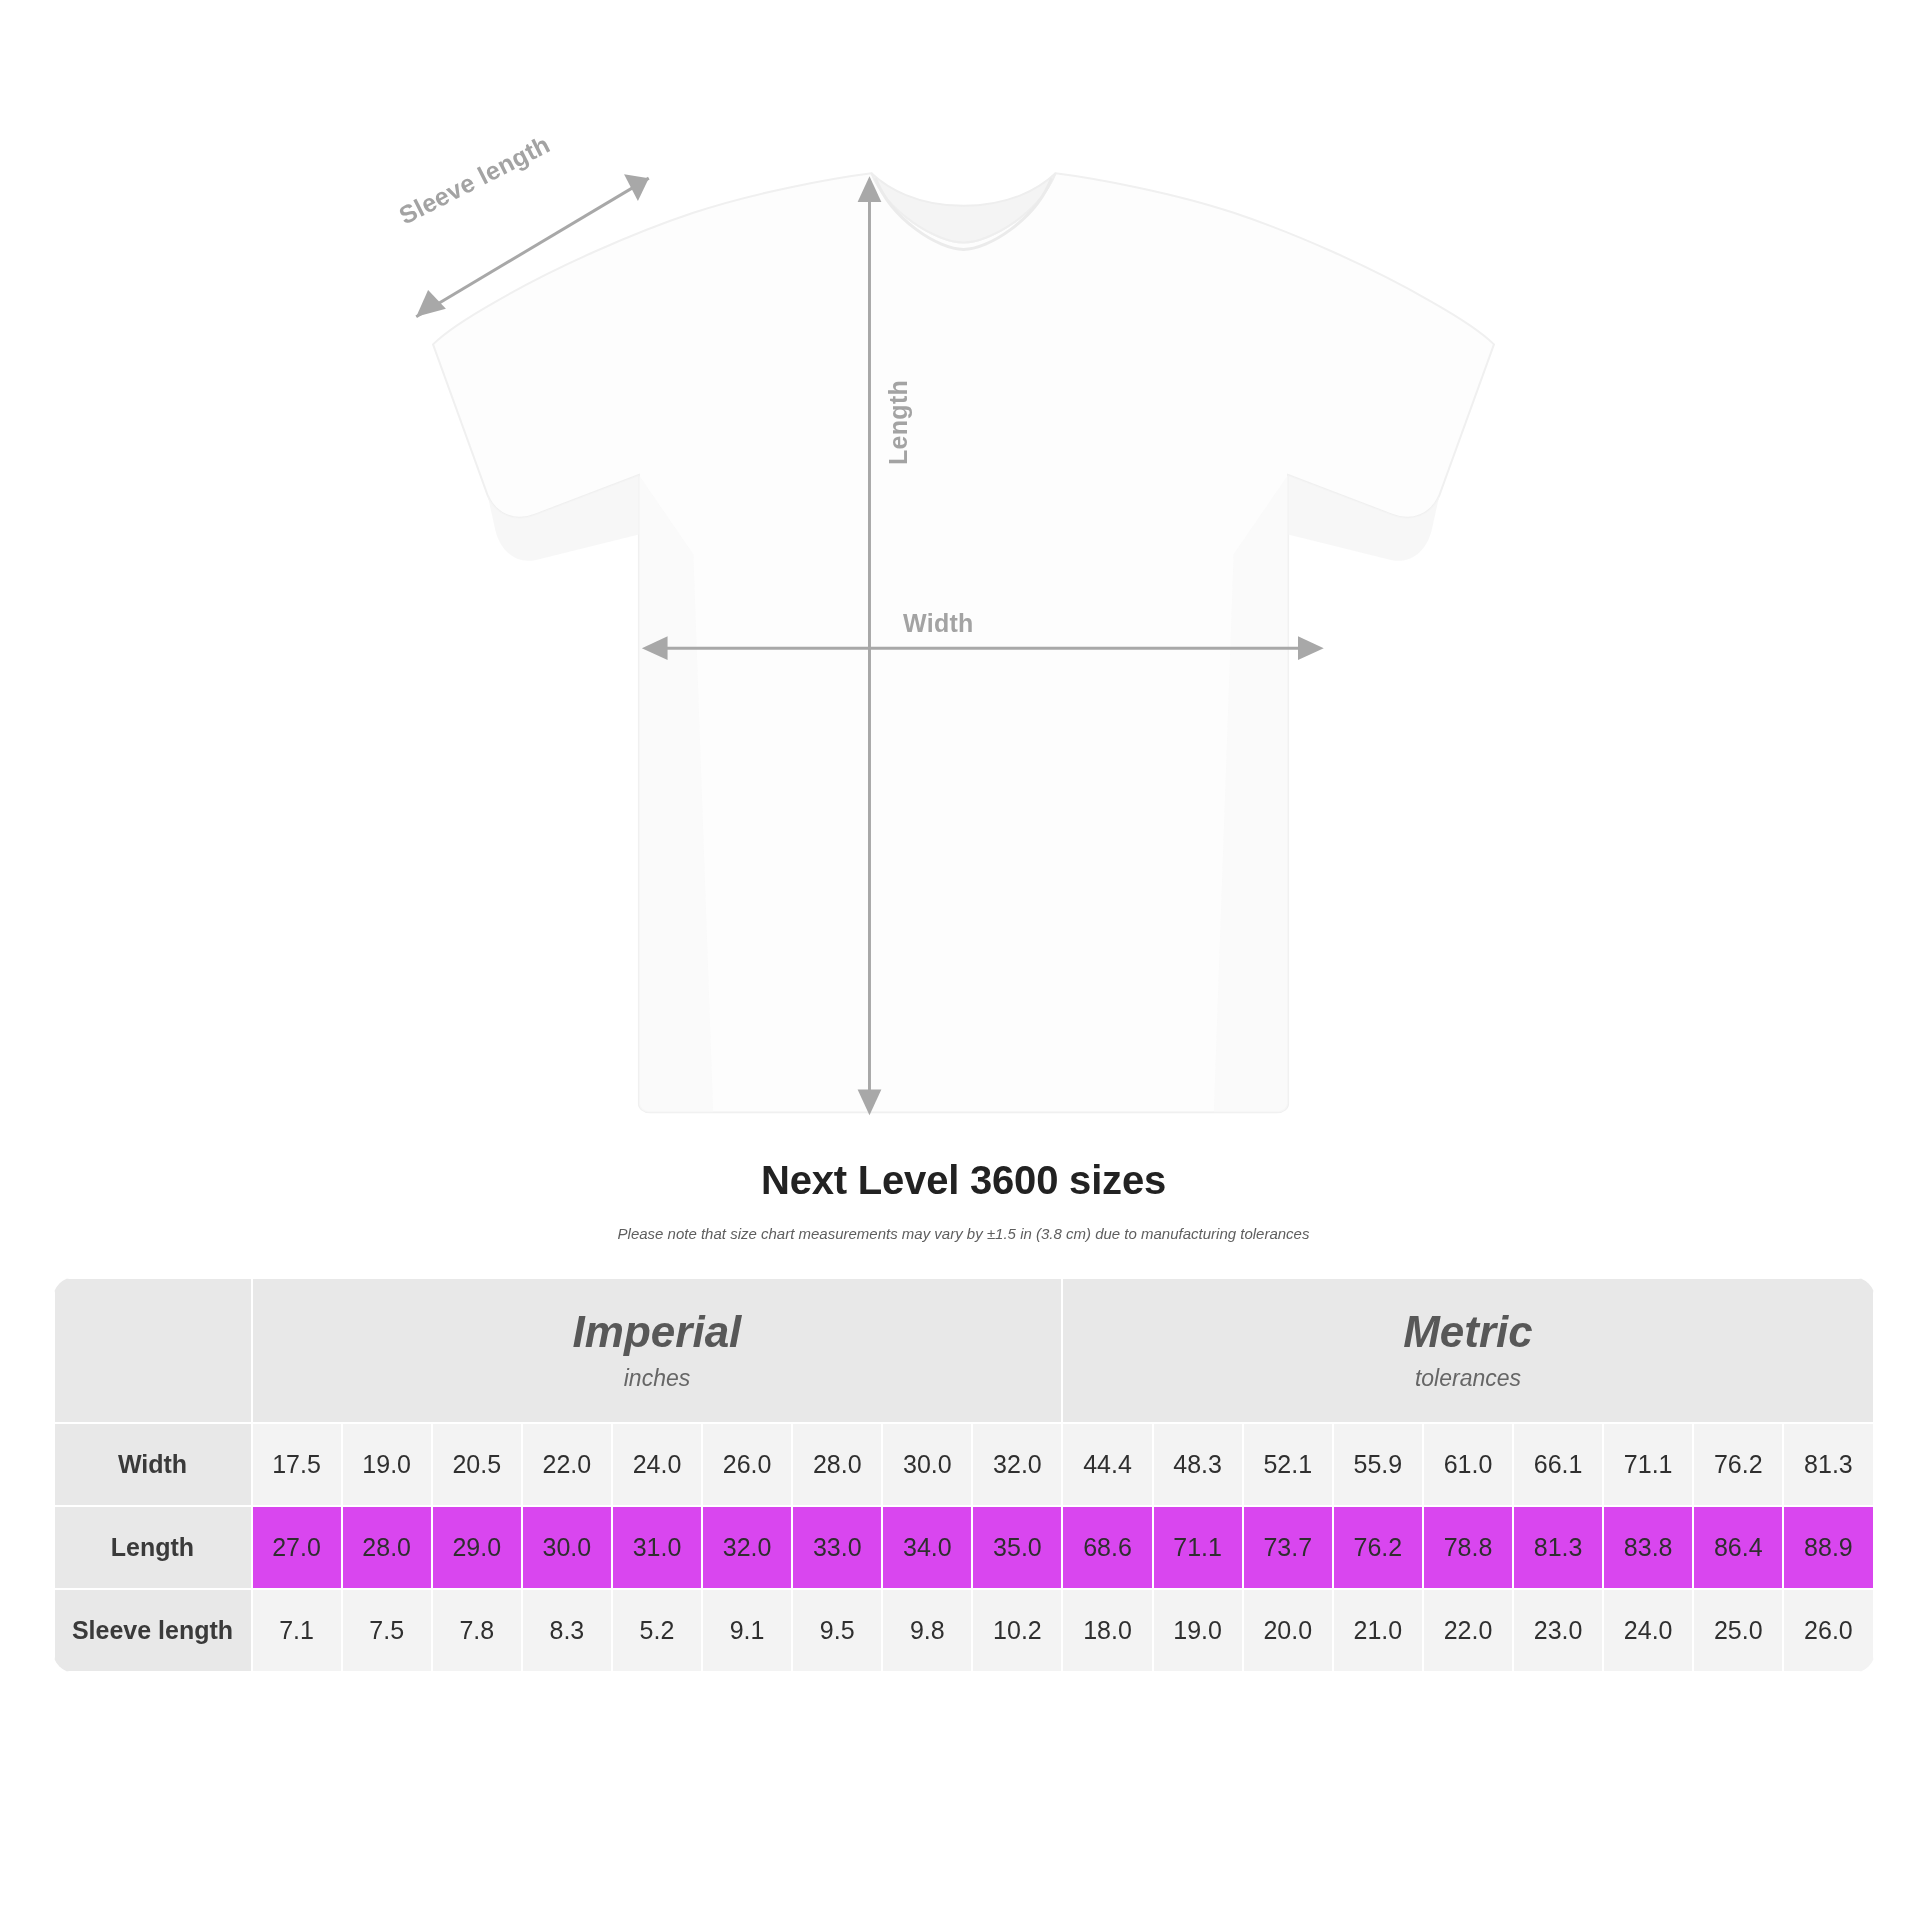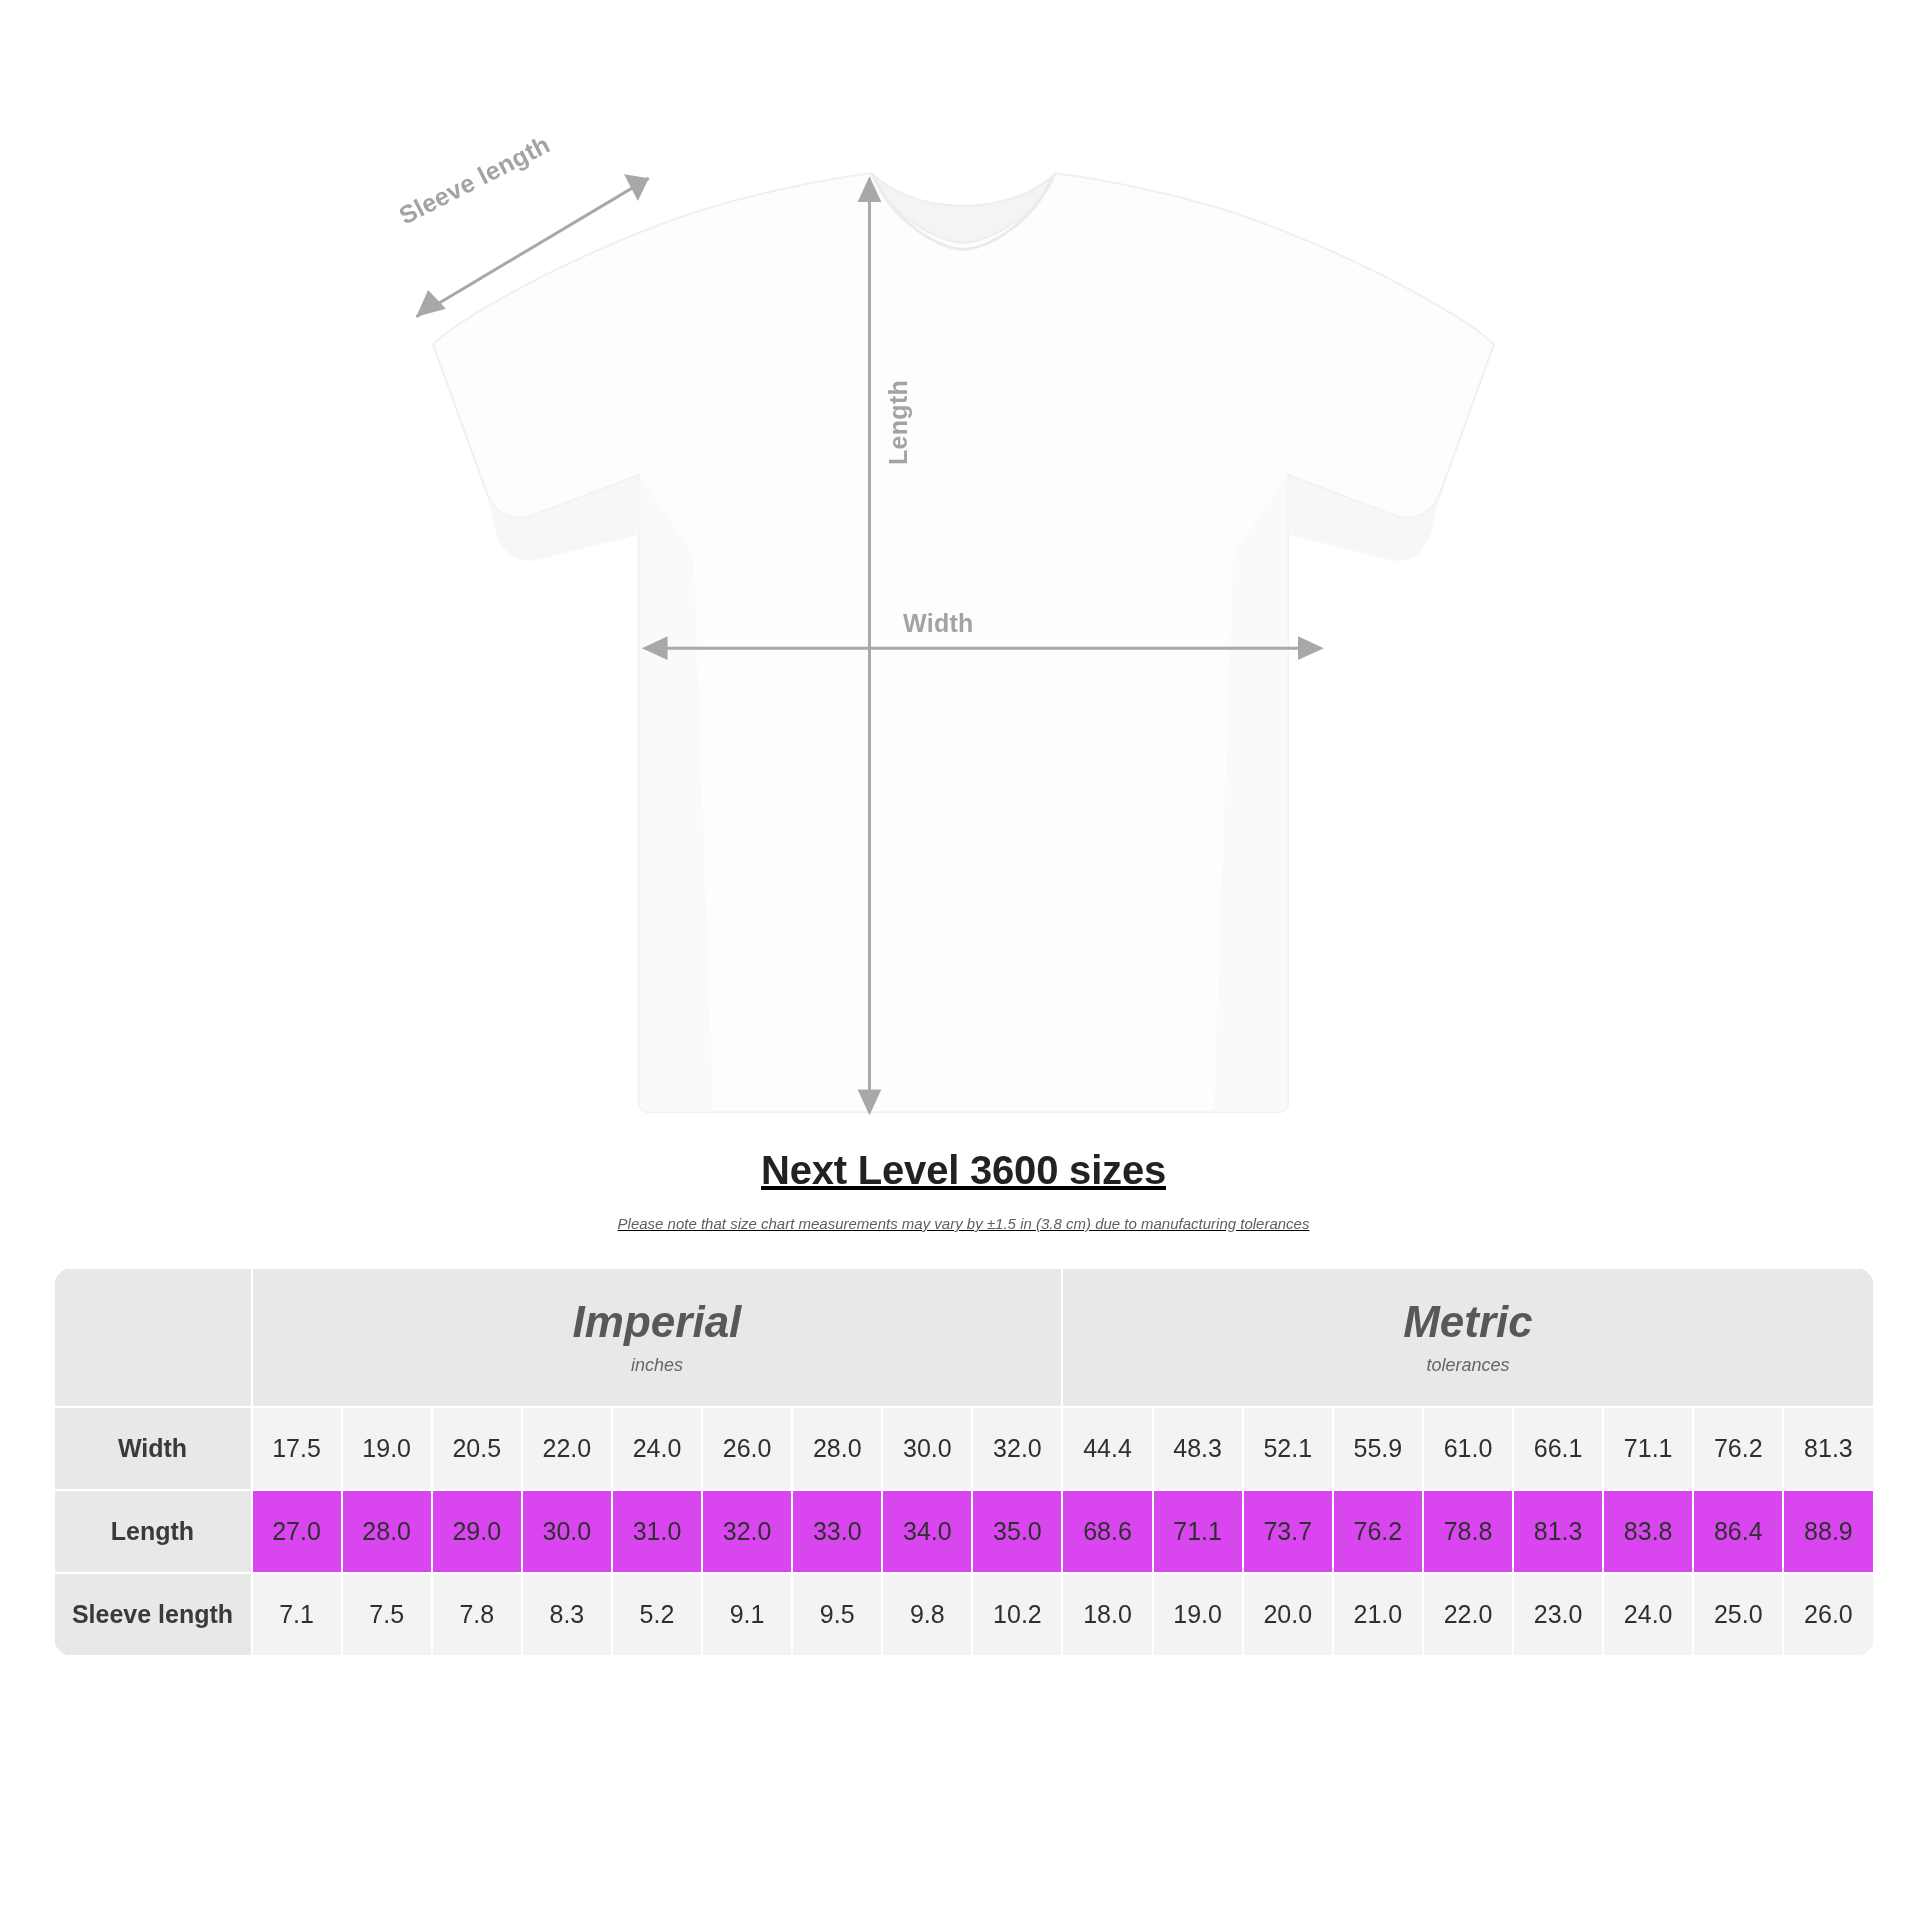--- a/index.html
+++ b/index.html
@@ -52,21 +52,21 @@
     transform-origin: left top;
   }
   #label-width {
     left: 903px;
     top: 609px;
   }
 
   
   #title-block {
     text-align: center;
-    text-decoration: underline;
+    margin-top: 10px;
   }
   #chart-title {
     font-size: 40px;
     font-weight: bold;
     color: #222222;
     letter-spacing: -0.2px;
   }
   #chart-note {
     margin-top: 22px;
     font-size: 15px;
@@ -99,21 +99,21 @@
     background: #e8e8e8;
     padding: 28px 0 30px 0;
   }
   .unit-name {
     font-size: 44px;
     font-style: italic;
     font-weight: bold;
     color: #585858;
   }
   .unit-sub {
-    font-size: 18px;
+    font-size: 23px;
     font-style: italic;
     color: #666666;
     margin-top: 8px;
   }
   .corner-cell {
     background: #e8e8e8;
   }
 
   
   .hdr-row td {

